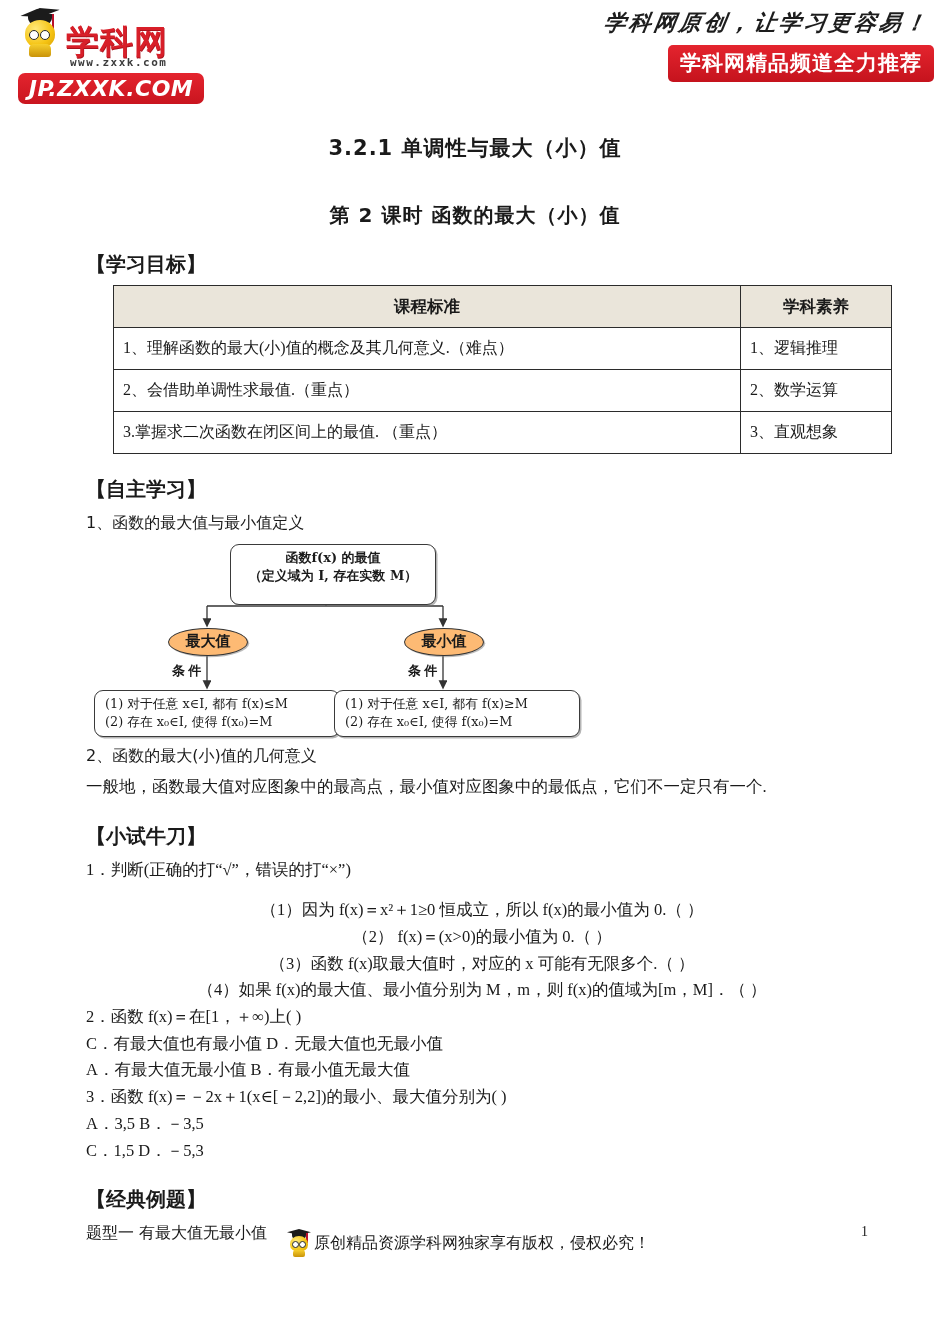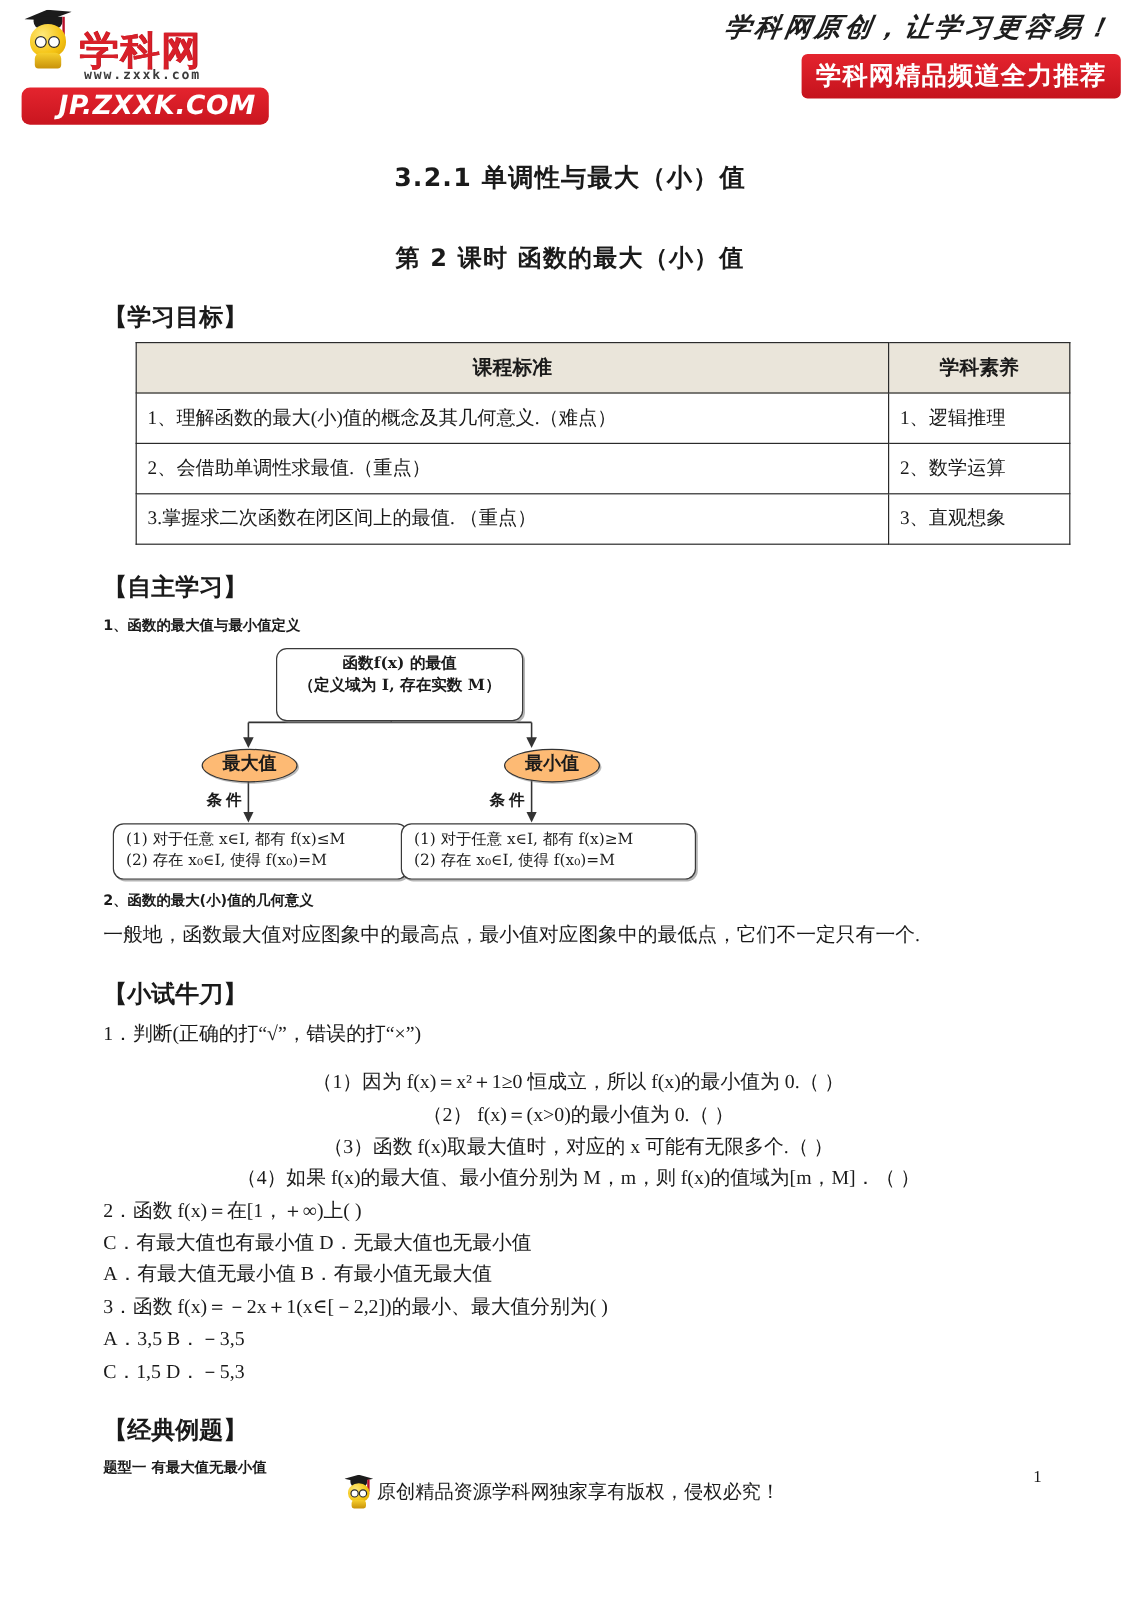--- a/index.html
+++ b/index.html
@@ -113,21 +113,20 @@
     border-radius: 7px;
     color: #ffffff;
     font-family: "DejaVu Sans", "Liberation Sans", sans-serif;
     font-weight: bold;
     font-style: italic;
     font-size: 22px;
     letter-spacing: 0.5px;
     display: flex;
     align-items: center;
     justify-content: center;
-    padding-left: 20px;
   }
   .header-right {
     position: absolute;
     right: 16px;
     top: 8px;
     width: 330px;
     text-align: right;
   }
   .slogan-script {
     font-family: "DejaVu Serif", serif;
@@ -179,22 +178,22 @@
   }
   .sec-head {
     font-family: "DejaVu Sans", "Liberation Sans", sans-serif;
     font-weight: bold;
     font-size: 20px;
     margin-top: 22px;
     margin-bottom: 7px;
   }
   .sub-head {
     font-family: "DejaVu Sans", "Liberation Sans", sans-serif;
-    font-weight: bold;
-    font-size: 12px;
+    font-weight: normal;
+    font-size: 16px;
     margin-top: 10px;
     margin-bottom: 6px;
   }
   .para {
     font-size: 16.5px;
     line-height: 1.72;
     text-align: justify;
   }
 
   
@@ -258,21 +257,21 @@
     border: 1.3px solid #333;
     border-radius: 50%;
     background: #fdba74;
     box-shadow: 1.2px 1.2px 0 rgba(120,120,120,0.5);
     text-align: center;
     line-height: 25px;
     font-weight: bold;
     font-size: 15px;
   }
   .ell.left { left: 82px; top: 84px; }
-  .ell.right { left: 334px; top: 84px; }
+  .ell.right { left: 318px; top: 84px; }
   .cond {
     position: absolute;
     font-weight: bold;
     font-size: 13px;
     white-space: nowrap;
   }
   .cond.left { left: 86px; top: 118px; }
   .cond.right { left: 322px; top: 118px; }
   .fbox-cond {
     position: absolute;

